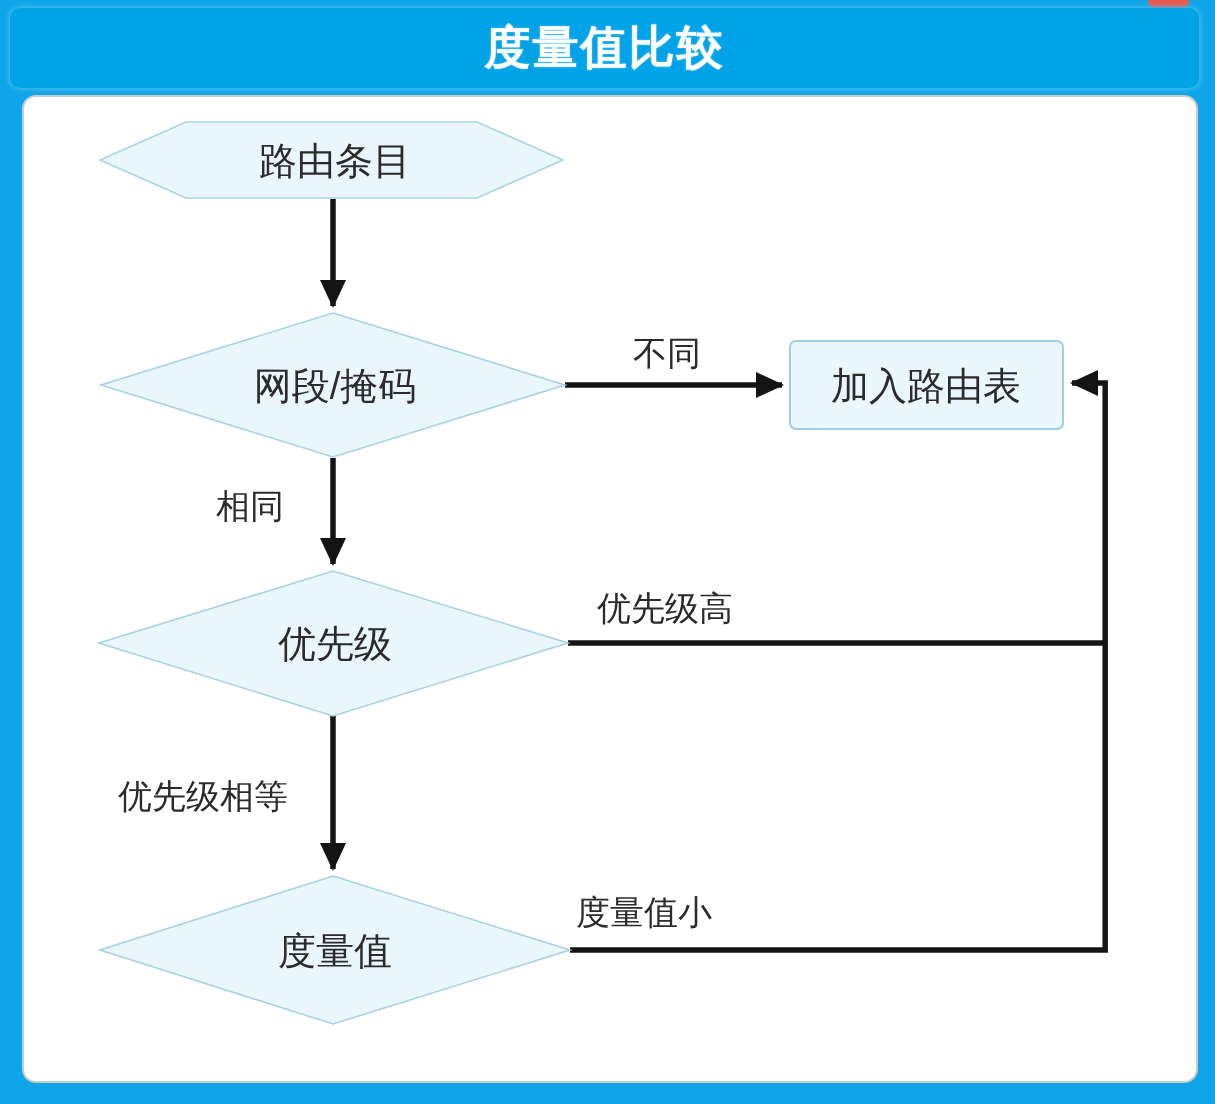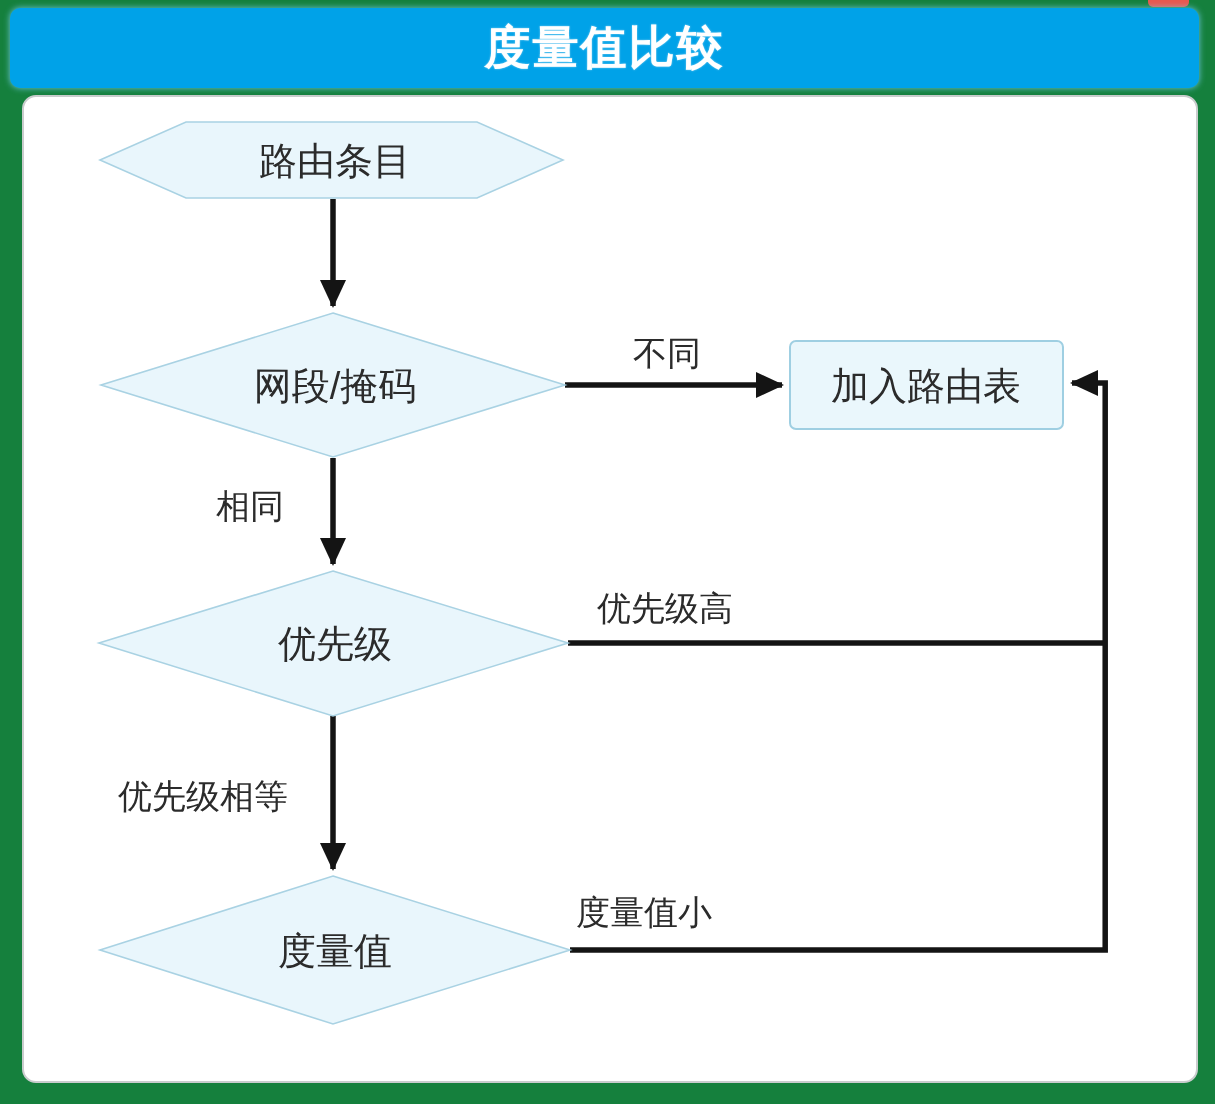--- a/index.html
+++ b/index.html
@@ -5,21 +5,21 @@
   html, body {
     margin: 0;
     padding: 0;
     background: #ffffff;
     font-family: "Liberation Sans", sans-serif;
   }
   .page {
     position: relative;
     width: 1215px;
     height: 1104px;
-    background: #15803d;
+    background: #0ea5e9;
     overflow: hidden;
   }
   .title-bar {
     position: absolute;
     left: 10px;
     top: 8px;
     width: 1189px;
     height: 80px;
     background: #00A2E8;
     border-radius: 10px;

